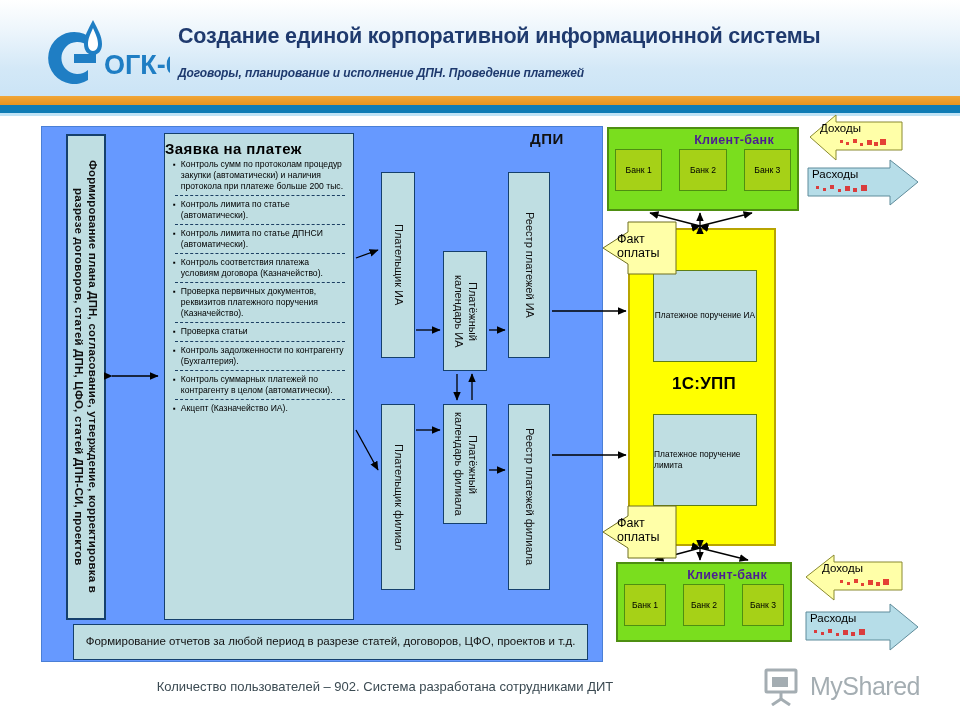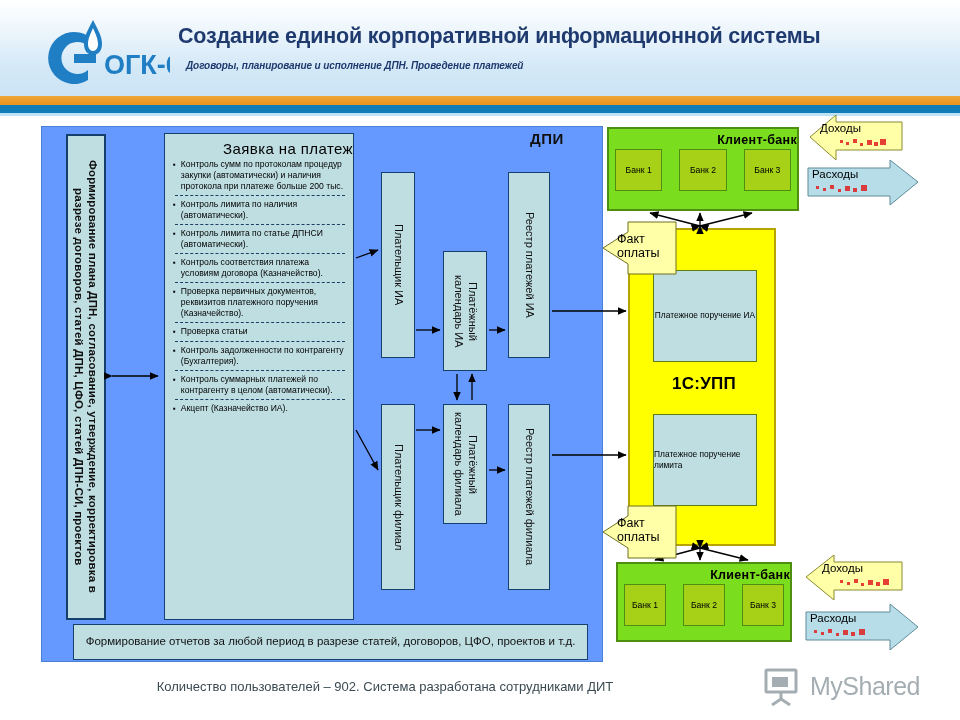--- a/index.html
+++ b/index.html
@@ -30,23 +30,23 @@
 
   .logo { position:absolute; left:30px; top:14px; width:140px; height:76px; }
   .logo svg { display:block; }
 
   .hdr-title {
     position:absolute; left:178px; top:24px; width:770px;
     font-size:21.5px; font-weight:bold; color:#1f3a6e; letter-spacing:-0.2px;
     white-space:nowrap;
   }
   .hdr-sub {
-    position:absolute; left:178px; top:60px; width:770px;
-    font-size:10px; font-style:italic; font-weight:bold; color:#1f3a6e;
-    letter-spacing:-0.1px; white-space:nowrap;margin-left:8px;
+    position:absolute; left:178px; top:66px; width:770px;
+    font-size:12px; font-style:italic; font-weight:bold; color:#1f3a6e;
+    letter-spacing:-0.1px; white-space:nowrap;
   }
 
   
   .panel {
     position:absolute; left:41px; top:126px; width:562px; height:536px;
     background:#6699ff; border:1px solid #4a7fd6;
   }
   .panel-label {
     position:absolute; left:530px; top:130px; font-size:15px; font-weight:bold;
     color:#111; letter-spacing:0.5px;
@@ -66,22 +66,22 @@
   .vtext.bold { font-weight:bold; }
 
   
   #plan-block { left:66px; top:134px; width:40px; height:486px;
      border:2px solid #15406d; background:#bfdee2; }
   #plan-block .vtext { font-size:11.5px; font-weight:bold; letter-spacing:0.2px; }
 
   
   #zayavka { left:164px; top:133px; width:190px; height:487px; }
   .zayavka-title {
-    text-align:right; font-size:15px; font-weight:normal; color:#000;
-    margin:6px 0 2px 16px; letter-spacing:0.4px;
+    text-align:left; font-size:15px; font-weight:bold; color:#000;
+    margin:6px 0 2px 0; letter-spacing:0.4px;
   }
   .z-list { margin:0; padding:0 6px 0 8px; list-style:none; }
   .z-item { display:flex; gap:5px; font-size:8.6px; line-height:1.28; color:#000; }
   .z-item .bul { flex:0 0 auto; font-size:8px; line-height:1.45; }
   .z-item .txt { flex:1 1 auto; }
   .z-sep { border-top:1px dashed #1c3f63; margin:3px 2px; height:0; }
 
   
   #payer-ia   { left:381px; top:172px; width:34px; height:186px; }
   #payer-fil  { left:381px; top:404px; width:34px; height:186px; }
@@ -97,22 +97,22 @@
     display:flex; align-items:center; justify-content:center;
     text-align:center; font-size:11.5px; color:#111; line-height:1.35;
     padding:0 4px;
   }
 
   
   .cbank {
     position:absolute; background:#7ade1e; border:2px solid #4e8f11;
   }
   .cbank-title {
-    text-align:right; font-size:12.5px; font-weight:bold; color:#000000;
-    padding:4px 0 2px 0; letter-spacing:0.3px;border-radius:7px;
+    text-align:right; font-size:12.5px; font-weight:bold; color:#4c1d95;
+    padding:4px 23px 2px 0; letter-spacing:0.3px;border-radius:7px;
   }
   .cbank-row { display:flex; gap:17px; padding:0 6px 6px 6px; }
   .cbank-cell {
     flex:1 1 0; background:#a6d117; border:1px solid #4e8f11;
     text-align:center; font-size:8.6px; color:#000;
     display:flex; align-items:center; justify-content:center; height:42px;
   }
   #cbank-top    { left:607px; top:127px; width:192px; height:84px; }
   #cbank-bottom { left:616px; top:562px; width:176px; height:80px; }
 
@@ -191,21 +191,21 @@
 <div class="lbox" id="zayavka">
   <div class="zayavka-title">Заявка на платеж</div>
   <ul class="z-list">
     <li class="z-item">
         <span class="bul">▪</span>
         <span class="txt">Контроль сумм по протоколам процедур закупки (автоматически) и наличия протокола при платеже больше 200 тыс.</span>
       </li>
     <li class="z-sep"></li>
     <li class="z-item">
         <span class="bul">▪</span>
-        <span class="txt">Контроль лимита по наличия (автоматически).</span>
+        <span class="txt">Контроль лимита по статье (автоматически).</span>
       </li>
     <li class="z-sep"></li>
     <li class="z-item">
         <span class="bul">▪</span>
         <span class="txt">Контроль лимита по статье ДПНСИ (автоматически).</span>
       </li>
     <li class="z-sep"></li>
     <li class="z-item">
         <span class="bul">▪</span>
         <span class="txt">Контроль соответствия платежа условиям договора (Казначейство).</span>

